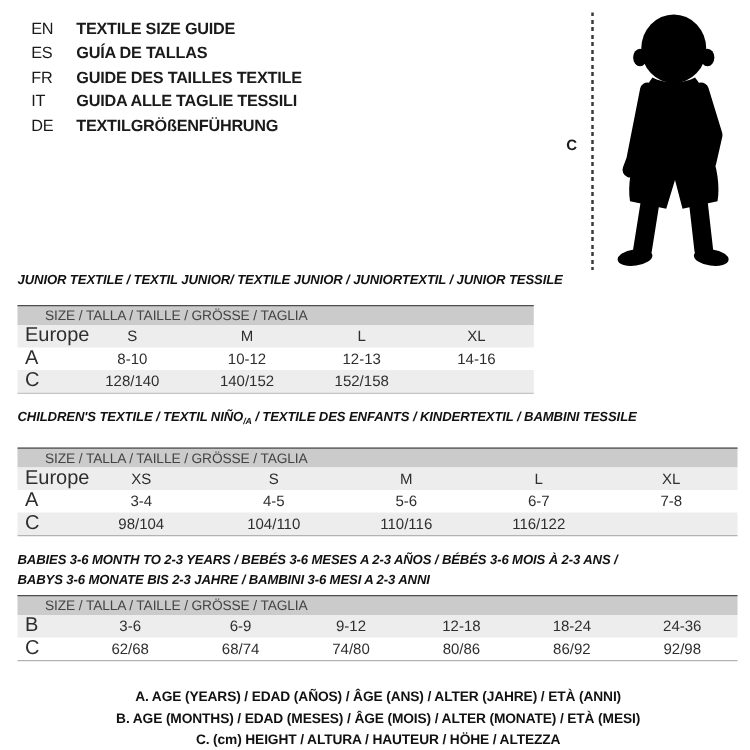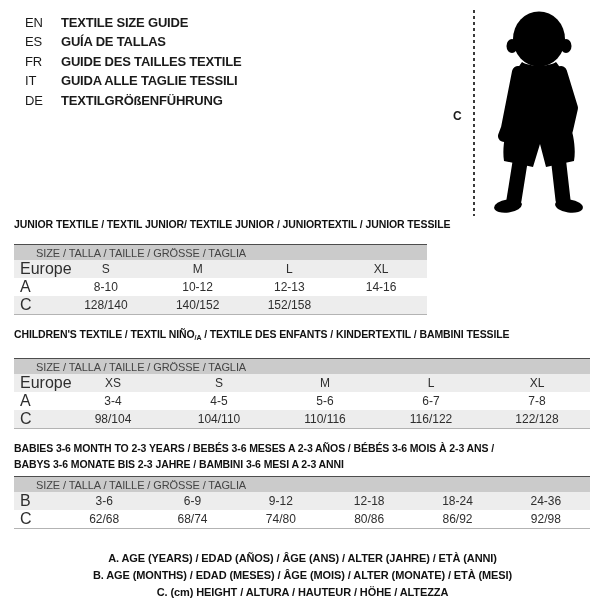--- a/index.html
+++ b/index.html
@@ -33,21 +33,21 @@
   .figure-label {
     position: absolute; left: 3px; top: 103px;
     font-size: 12px; font-weight: 700;
   }
   .baby-svg { position: absolute; left: 32px; top: 2px; }
 
   
   .content { position: absolute; left: 14px; top: 216px; width: 576px; }
   .section-title {
     font-size: 10.5px; font-weight: 700; letter-spacing: -0.1px;
-    line-height: 16px; white-space: nowrap; color: #111;
+    line-height: 16px; white-space: nowrap; color: #111; font-style: italic;
   }
   .section-title .sub { font-size: 7px; vertical-align: -2px; }
   .section { margin-bottom: 11px; }
   .section-junior .section-title,
   .section-children .section-title { margin-bottom: 12px; }
   .section-babies .section-title { margin-bottom: 4px; }
 
   .size-table { width: 100%; border-bottom: 1px solid #b3b3b3; }
   .section-junior .size-table { width: 413px; }
   .size-bar {
@@ -167,21 +167,20 @@
               <span class="t-cell">5-6</span>
               <span class="t-cell">6-7</span>
               <span class="t-cell">7-8</span>
             </div>
             <div class="t-row" style="grid-template-columns: 46px repeat(5, 1fr);">
               <span class="t-label">C</span>
               <span class="t-cell">98/104</span>
               <span class="t-cell">104/110</span>
               <span class="t-cell">110/116</span>
               <span class="t-cell">116/122</span>
-              <span class="t-cell">122/128</span>
             </div>
           </div>
         </section>
         <section class="section section-babies">
           <div class="section-title">
             <div class="title-line"><span>BABIES 3-6 MONTH TO 2-3 YEARS / BEBÉS 3-6 MESES A 2-3 AÑOS / BÉBÉS 3-6 MOIS À 2-3 ANS /</span></div>
             <div class="title-line"><span>BABYS 3-6 MONATE BIS 2-3 JAHRE / BAMBINI 3-6 MESI A 2-3 ANNI</span></div>
           </div>
           <div class="size-table">
             <div class="size-bar">SIZE / TALLA / TAILLE / GRÖSSE / TAGLIA</div>

